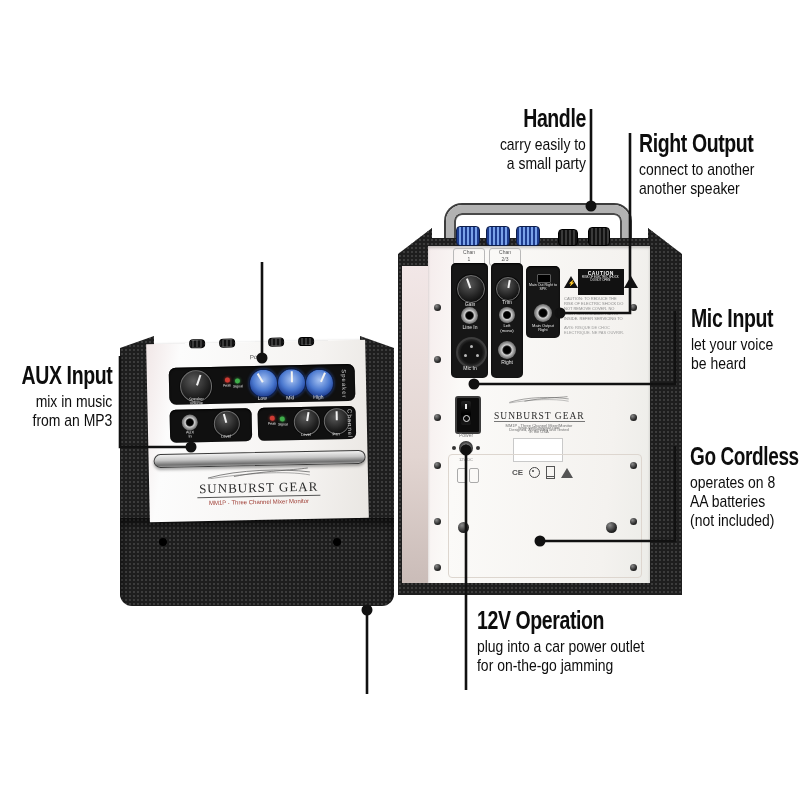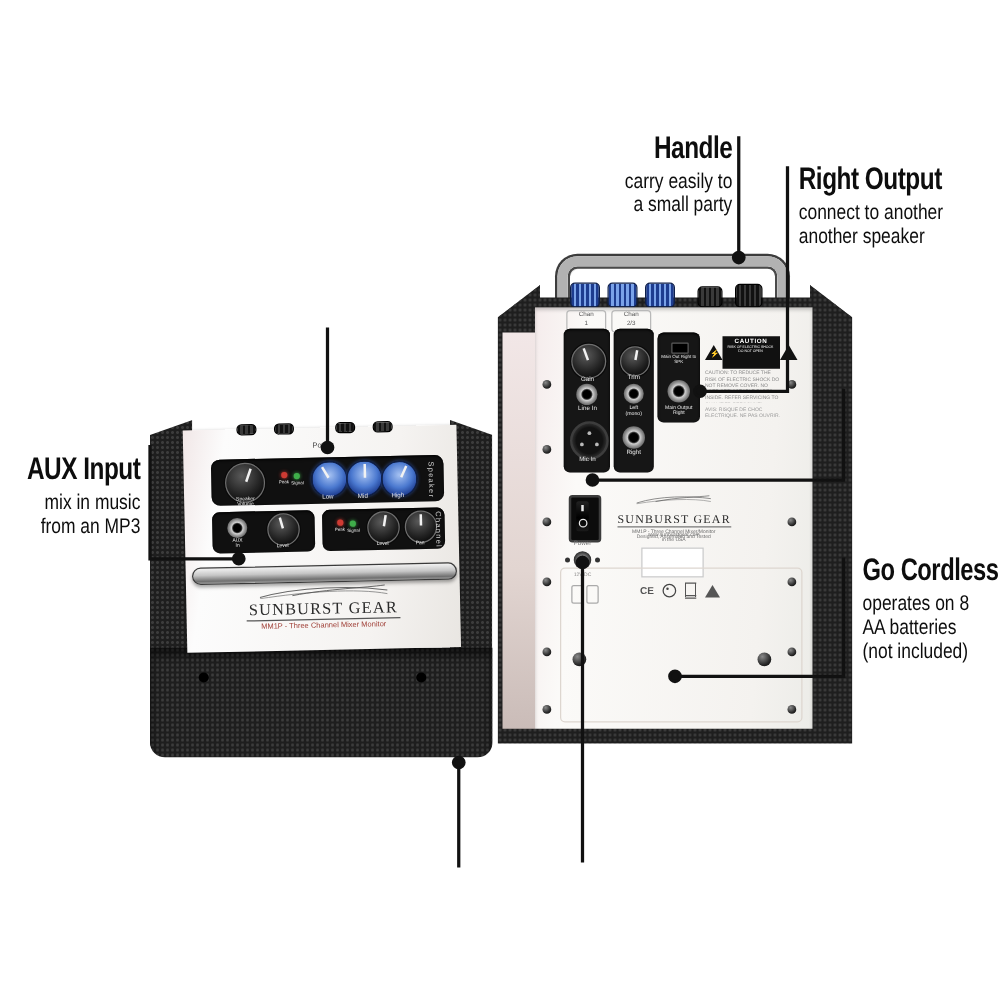--- a/index.html
+++ b/index.html
@@ -82,33 +82,51 @@
   <div class="callout right" style="right:688px;top:363px;">
     <div class="cal-inner" style="transform:scaleX(.78);">
       <div class="c-title">AUX Input</div>
     </div>
     <div class="cal-inner" style="transform:scaleX(.82);">
       <div class="c-sub">mix in music</div>
       <div class="c-sub">from an MP3</div>
     </div>
   </div>
 
+  <div class="callout" style="left:691px;top:306px;">
+    <div class="cal-inner" style="transform:scaleX(.78);">
+      <div class="c-title">Mic Input</div>
+    </div>
+    <div class="cal-inner" style="transform:scaleX(.82);">
+      <div class="c-sub">let your voice</div>
+      <div class="c-sub">be heard</div>
+    </div>
+  </div>
 
   <div class="callout" style="left:690px;top:444px;">
     <div class="cal-inner" style="transform:scaleX(.76);">
       <div class="c-title">Go Cordless</div>
     </div>
     <div class="cal-inner" style="transform:scaleX(.82);">
       <div class="c-sub">operates on 8</div>
       <div class="c-sub">AA batteries</div>
       <div class="c-sub">(not included)</div>
     </div>
   </div>
 
 
+  <div class="callout" style="left:477px;top:608px;">
+    <div class="cal-inner" style="transform:scaleX(.78);">
+      <div class="c-title">12V Operation</div>
+    </div>
+    <div class="cal-inner" style="transform:scaleX(.82);">
+      <div class="c-sub">plug into a car power outlet</div>
+      <div class="c-sub">for on-the-go jamming</div>
+    </div>
+  </div>
 
   <div class="abs" style="left:118px;top:334px;width:278px;height:274px;z-index:1;">
     <div class="abs cab" style="left:2px;top:2px;width:34px;height:266px;clip-path:polygon(0 12px,100% 0,100% 100%,0 100%);border-radius:4px 0 0 8px;"></div>
     <div class="abs cab" style="left:242px;top:2px;width:34px;height:266px;clip-path:polygon(0 0,100% 12px,100% 100%,0 100%);border-radius:0 4px 8px 0;"></div>
     <div class="abs cab" style="left:2px;top:184px;width:274px;height:88px;border-radius:0 0 12px 12px;box-shadow:inset 0 6px 8px rgba(0,0,0,.6);"></div>
     <div class="abs" style="left:41px;top:204px;width:8px;height:8px;border-radius:50%;background:#000;"></div>
     <div class="abs" style="left:215px;top:204px;width:8px;height:8px;border-radius:50%;background:#000;"></div>
 
     <div class="abs" style="left:30px;top:8px;width:219px;height:178px;transform:rotate(-1.2deg);
                 background:linear-gradient(100deg,#f1e7e7,#fcfcfc 14%,#f5f3f1 70%,#e9e6e2);
@@ -308,21 +326,21 @@
       </div>
 
       <div class="abs" style="left:31px;top:195px;width:14px;height:14px;border-radius:50%;background:radial-gradient(circle,#000 0 30%,#777 38%,#2c2c2c 70%,#111);"></div>
       <div class="abs" style="left:24px;top:200px;width:4px;height:4px;border-radius:50%;background:#333;"></div>
       <div class="abs" style="left:48px;top:200px;width:4px;height:4px;border-radius:50%;background:#333;"></div>
       <div class="abs" style="left:20px;top:211px;width:36px;text-align:center;font-size:4px;color:#888;">12V DC</div>
       <div class="abs" style="left:29px;top:222px;width:8px;height:13px;border:1px solid #aaa;border-radius:2px;"></div>
       <div class="abs" style="left:41px;top:222px;width:8px;height:13px;border:1px solid #aaa;border-radius:2px;"></div>
 
       <div class="abs" style="left:85px;top:192px;width:48px;height:22px;background:#fff;border:1px solid #c9c9c9;"></div>
-      <div class="abs" style="left:84px;top:220px;width:64px;display:flex;gap:6px;align-items:center;color:#555;justify-content:space-between;">
+      <div class="abs" style="left:84px;top:220px;width:64px;display:flex;gap:6px;align-items:center;color:#555;">
         <span style="font-size:8px;font-weight:700;">CE</span>
         <span style="width:9px;height:9px;border:1.5px solid #444;border-radius:50%;display:inline-block;position:relative;">
             <span style="position:absolute;left:2px;top:2px;width:2px;height:2px;background:#444;border-radius:50%;"></span>
           </span>
         <span style="width:7px;height:9px;border:1px solid #555;border-bottom:3px double #555;display:inline-block;"></span>
         <span style="width:0;height:0;border-left:6px solid transparent;border-right:6px solid transparent;border-bottom:10px solid transparent;border-bottom-color:#555;display:inline-block;"></span>
       </div>
 
       <div class="abs" style="left:20px;top:208px;width:192px;height:122px;border:1px solid #ddd6cf;border-radius:4px;"></div>
     </div>

